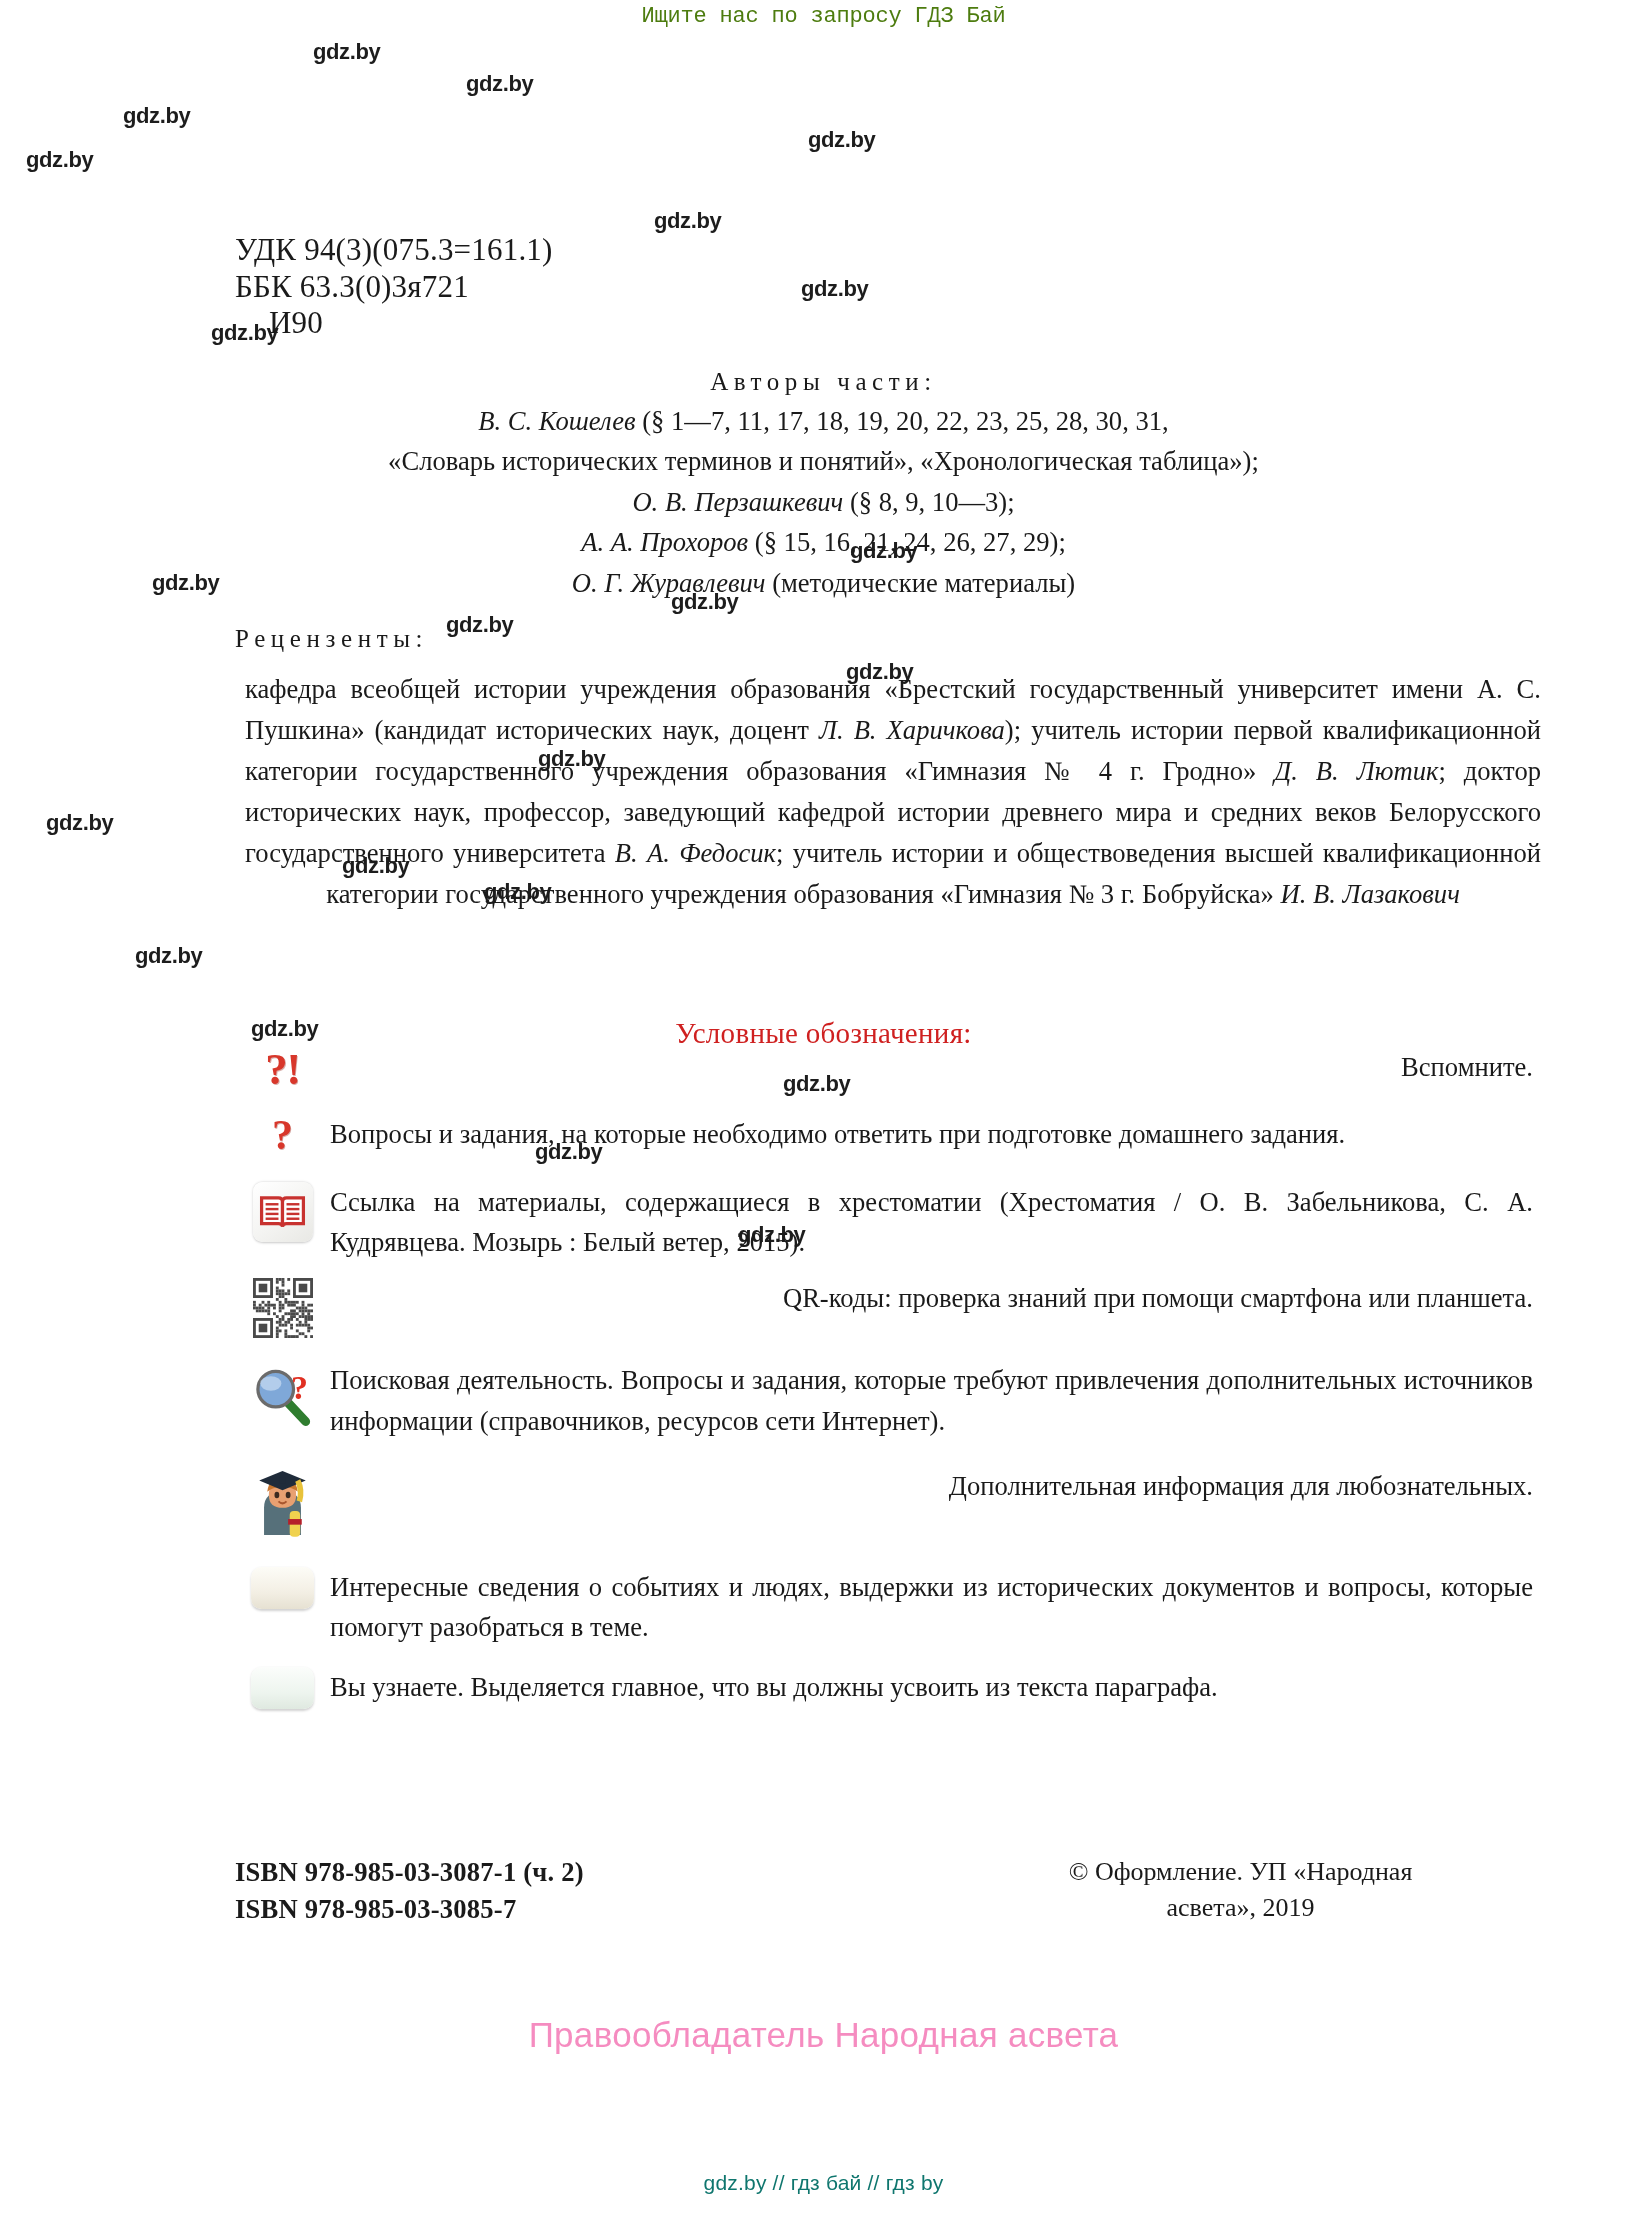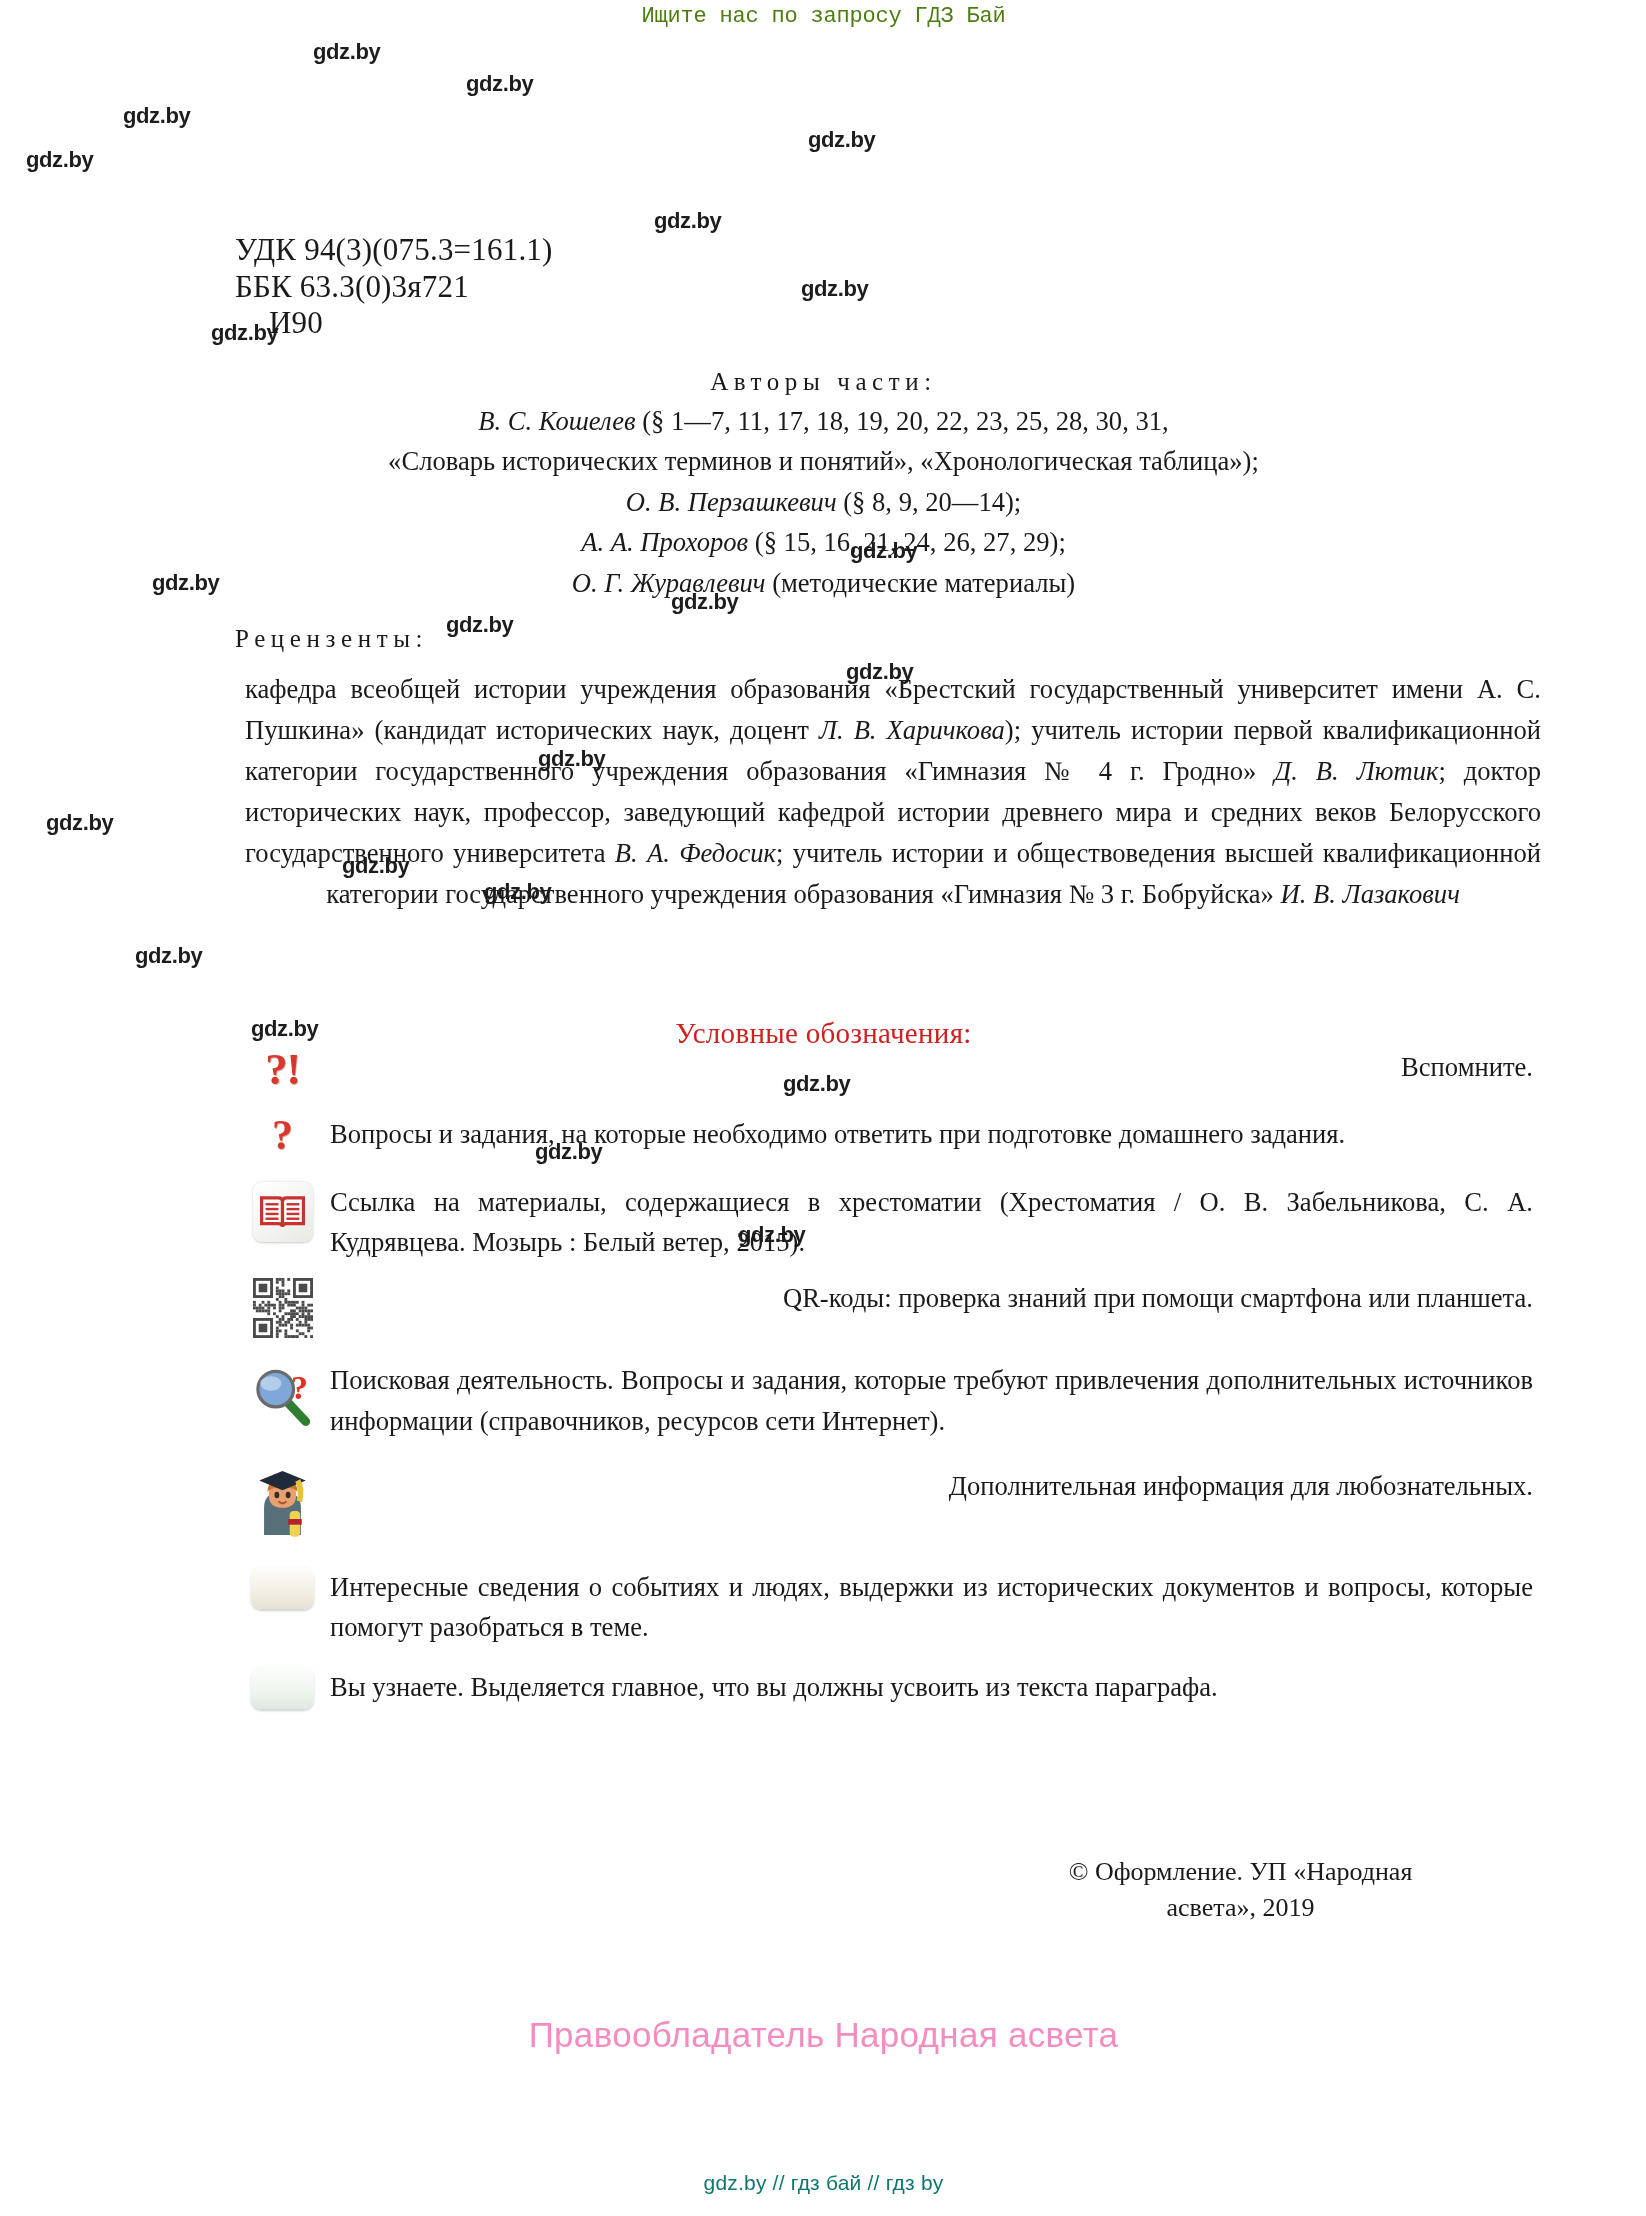--- a/index.html
+++ b/index.html
@@ -241,21 +241,21 @@
     <div>УДК 94(3)(075.3=161.1)</div>
     <div>ББК 63.3(0)3я721</div>
     <div class="line3">И90</div>
   </div>
 
   <div class="authors">
     <div class="sect-title">Авторы части:</div>
     <div id="authors-list">
         <div><span class="it">В. С. Кошелев</span><span> (§ 1—7, 11, 17, 18, 19, 20, 22, 23, 25, 28, 30, 31,</span></div>
         <div><span>«Словарь исторических терминов и понятий», «Хронологическая таблица»);</span></div>
-        <div><span class="it">О. В. Перзашкевич</span><span> (§ 8, 9, 20—14);</span></div>
+        <div><span class="it">О. В. Перзашкевич</span><span> (§ 8, 9, 10—3);</span></div>
         <div><span class="it">А. А. Прохоров</span><span> (§ 15, 16, 21, 24, 26, 27, 29);</span></div>
         <div><span class="it">О. Г. Журавлевич</span><span> (методические материалы)</span></div>
       </div>
   </div>
 
   <div class="reviewers-title">Рецензенты:</div>
   <div class="reviewers-body" id="reviewers-body"><span>кафедра всеобщей истории учреждения образования «Брестский государственный университет имени А. С. Пушкина» (кандидат исторических наук, доцент </span><span class="it">Л. В. Харичкова</span><span>); учитель истории первой квалификационной категории государственного учреждения образования «Гимназия № 4 г. Гродно» </span><span class="it">Д. В. Лютик</span><span>; доктор исторических наук, профессор, заведующий кафедрой истории древнего мира и средних веков Белорусского государственного университета </span><span class="it">В. А. Федосик</span><span>; учитель истории и обществоведения высшей квалификационной категории государственного учреждения образования «Гимназия № 3 г. Бобруйска» </span><span class="it">И. В. Лазакович</span></div>
 
   <div class="legend-title">Условные обозначения:</div>
 
@@ -481,20 +481,24 @@
         <div class="legend-text">Интересные сведения о событиях и людях, выдержки из исторических документов и вопросы, которые помогут разобраться в теме.</div>
       </div>
       <div class="legend-row" style="margin-bottom: 0px;">
         <div class="legend-icon">
           <div class="ic-soft green"></div>
         </div>
         <div class="legend-text">Вы узнаете. Выделяется главное, что вы должны усвоить из текста параграфа.</div>
       </div>
     </div>
 
+  <div class="isbn">
+    <div>ISBN 978-985-03-3087-1 (ч. 2)</div>
+    <div>ISBN 978-985-03-3085-7</div>
+  </div>
 
   <div class="copyright">
     <div>© Оформление.  УП  «Народная</div>
     <div>асвета», 2019</div>
   </div>
 
   <div class="wm-center-pink">Правообладатель Народная асвета</div>
 
   <div class="wm-footer">gdz.by  //  гдз бай  //  гдз by</div>
 </div>

